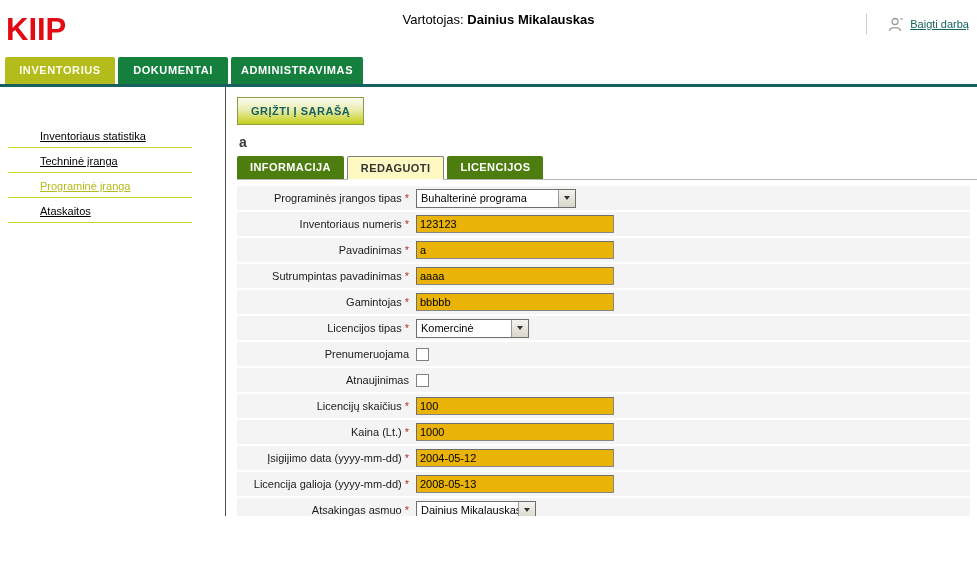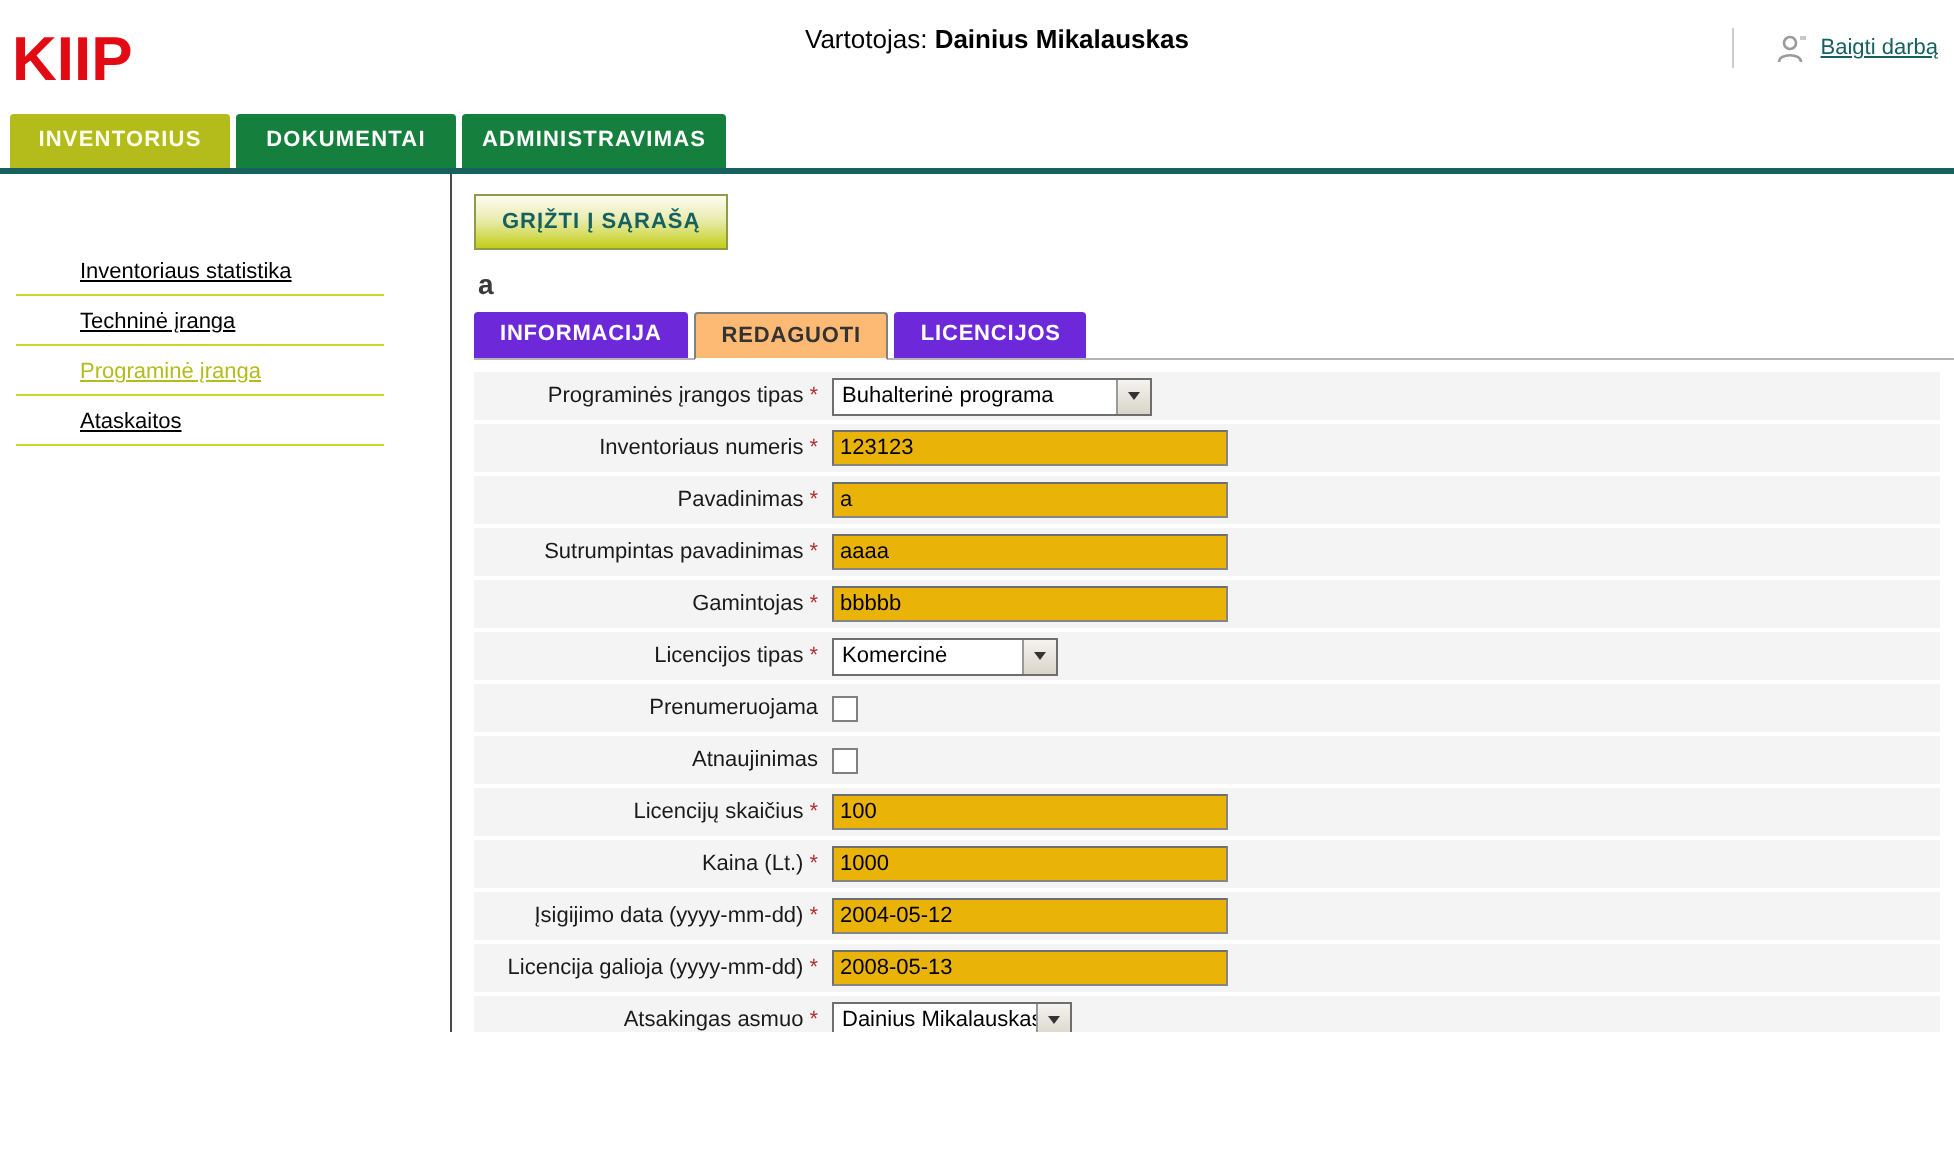--- a/index.html
+++ b/index.html
@@ -34,23 +34,23 @@
 
   
   .content { position:absolute; left:237px; top:87px; width:740px; }
   .btn { display:inline-block; background:linear-gradient(#fdfcf0, #e9ecb0 45%, #c4ce18);
          border:1px solid #8f9a4a; color:#166060; font-weight:bold; font-size:11px;
          letter-spacing:0.5px; cursor:pointer; }
   .back-btn { margin-top:10px; padding:7px 13px; }
   .page-title { margin:9px 0 6px 2px; font-size:14px; font-weight:bold; color:#3a3a3a; }
 
   .ctabs { display:flex; gap:3px; border-bottom:1px solid #b5b5b5; align-items:flex-end; width:740px; }
-  .ctab { height:23px; line-height:23px; padding:0 13px; background:#6d28d9; color:#fff;
+  .ctab { height:23px; line-height:23px; padding:0 13px; background:#4d7c0f; color:#fff;
           font-size:11px; font-weight:bold; letter-spacing:0.4px; border-radius:2px 2px 0 0; cursor:pointer; }
-  .ctab.active { background:#fdba74; color:#333; border:1px solid #808080; border-bottom:1px solid #fff;
+  .ctab.active { background:#fef9c3; color:#333; border:1px solid #808080; border-bottom:1px solid #fff;
                  margin-bottom:-1px; height:24px; }
 
   
   .form { margin-top:6px; width:733px; }
   .frow { display:flex; background:#f4f4f4; height:24px; margin-bottom:2px; align-items:center; }
   .flabel { width:172px; text-align:right; font-size:11px; color:#1a1a1a; padding-right:0; white-space:nowrap; }
   .req { color:#b03030; margin-left:3px; }
   .fctrl { margin-left:7px; display:flex; align-items:center; }
   .tinput { width:198px; height:18px; border:1px solid #858585; border-top-color:#6e6e6e; border-left-color:#6e6e6e;
             background:#eab308; font-family:"Liberation Sans",sans-serif; font-size:11px; padding:1px 3px; color:#000; }

